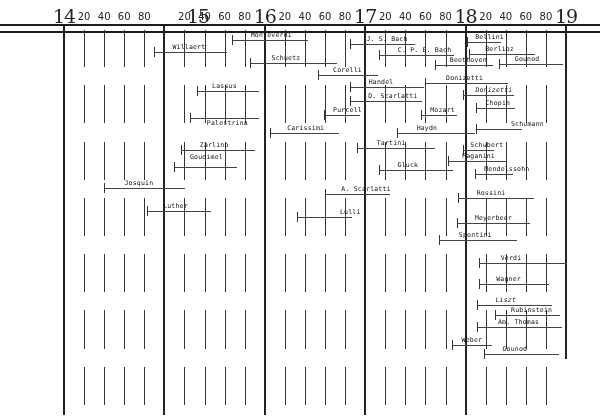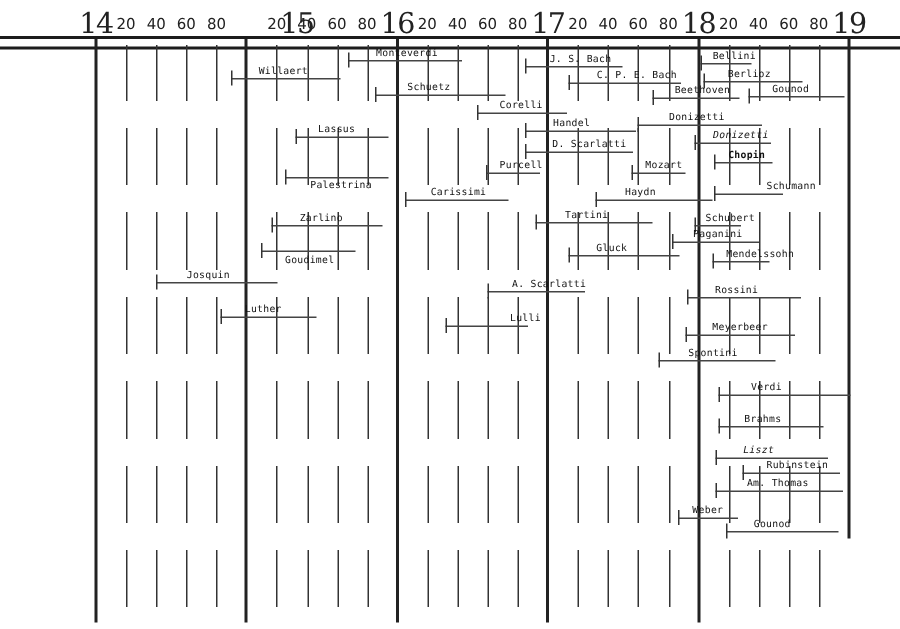--- a/index.html
+++ b/index.html
@@ -115,21 +115,21 @@
       <div class="tick" style="left: 196.528px; top: 86px;"></div>
       <div class="composer-label" style="left: 212.09px; top: 83px;">Lassus</div>
       <div class="life-bar" style="left: 350.14px; top: 101px; width: 72.288px;"></div>
       <div class="tick" style="left: 350.14px; top: 96px;"></div>
       <div class="composer-label" style="left: 368.212px; top: 93px;">D. Scarlatti</div>
       <div class="life-bar" style="left: 462.588px; top: 95px; width: 51.204px;"></div>
       <div class="tick" style="left: 462.588px; top: 90px;"></div>
       <div class="composer-label" style="left: 475.389px; top: 87px; font-style: italic;">Donizetti</div>
       <div class="life-bar" style="left: 475.64px; top: 108px; width: 39.156px;"></div>
       <div class="tick" style="left: 475.64px; top: 103px;"></div>
-      <div class="composer-label" style="left: 485.429px; top: 100px; font-weight: bold;">Chopin</div>
+      <div class="composer-label" style="left: 485.429px; top: 100px;">Chopin</div>
       <div class="life-bar" style="left: 421.424px; top: 115px; width: 35.14px;"></div>
       <div class="tick" style="left: 421.424px; top: 110px;"></div>
       <div class="composer-label" style="left: 430.209px; top: 107px;">Mozart</div>
       <div class="life-bar" style="left: 324.036px; top: 115px; width: 36.144px;"></div>
       <div class="tick" style="left: 324.036px; top: 110px;"></div>
       <div class="composer-label" style="left: 333.072px; top: 107px;">Purcell</div>
       <div class="life-bar" style="left: 189.5px; top: 118px; width: 69.276px;"></div>
       <div class="tick" style="left: 189.5px; top: 113px;"></div>
       <div class="composer-label" style="left: 206.819px; top: 110px; margin-top: 10px;">Palestrina</div>
       <div class="life-bar" style="left: 475.64px; top: 129px; width: 46.184px;"></div>
@@ -148,21 +148,21 @@
       <div class="tick" style="left: 357.168px; top: 143px;"></div>
       <div class="composer-label" style="left: 376.746px; top: 140px;">Tartini</div>
       <div class="life-bar" style="left: 462.588px; top: 150px; width: 31.124px;"></div>
       <div class="tick" style="left: 462.588px; top: 145px;"></div>
       <div class="composer-label" style="left: 470.369px; top: 142px;">Schubert</div>
       <div class="life-bar" style="left: 447.528px; top: 161px; width: 58.232px;"></div>
       <div class="tick" style="left: 447.528px; top: 156px;"></div>
       <div class="composer-label" style="left: 462.086px; top: 153px;">Paganini</div>
       <div class="life-bar" style="left: 174.44px; top: 167px; width: 62.248px;"></div>
       <div class="tick" style="left: 174.44px; top: 162px;"></div>
-      <div class="composer-label" style="left: 190.002px; top: 170px;">Goudimel</div>
+      <div class="composer-label" style="left: 190.002px; top: 154px;">Goudimel</div>
       <div class="life-bar" style="left: 379.256px; top: 170px; width: 73.292px;"></div>
       <div class="tick" style="left: 379.256px; top: 165px;"></div>
       <div class="composer-label" style="left: 397.579px; top: 162px;">Gluck</div>
       <div class="life-bar" style="left: 474.636px; top: 174px; width: 38.152px;"></div>
       <div class="tick" style="left: 474.636px; top: 169px;"></div>
       <div class="composer-label" style="left: 484.174px; top: 166px;">Mendelssohn</div>
       <div class="life-bar" style="left: 104.16px; top: 188px; width: 81.324px;"></div>
       <div class="tick" style="left: 104.16px; top: 183px;"></div>
       <div class="composer-label" style="left: 124.491px; top: 180px;">Josquin</div>
       <div class="life-bar" style="left: 325.04px; top: 194px; width: 65.26px;"></div>
@@ -181,21 +181,21 @@
       <div class="tick" style="left: 456.564px; top: 218px;"></div>
       <div class="composer-label" style="left: 474.887px; top: 215px;">Meyerbeer</div>
       <div class="life-bar" style="left: 439.496px; top: 240px; width: 77.308px;"></div>
       <div class="tick" style="left: 439.496px; top: 235px;"></div>
       <div class="composer-label" style="left: 458.823px; top: 232px;">Spontini</div>
       <div class="life-bar" style="left: 478.652px; top: 263px; width: 88.352px;"></div>
       <div class="tick" style="left: 478.652px; top: 258px;"></div>
       <div class="composer-label" style="left: 500.74px; top: 255px;">Verdi</div>
       <div class="life-bar" style="left: 478.652px; top: 284px; width: 70.28px;"></div>
       <div class="tick" style="left: 478.652px; top: 279px;"></div>
-      <div class="composer-label" style="left: 496.222px; top: 276px;">Brahms</div>
+      <div class="composer-label" style="left: 496.222px; top: 276px;">Wagner</div>
       <div class="life-bar" style="left: 476.644px; top: 305px; width: 75.3px;"></div>
       <div class="tick" style="left: 476.644px; top: 300px;"></div>
       <div class="composer-label" style="left: 495.469px; top: 297px; font-style: italic;">Liszt</div>
       <div class="life-bar" style="left: 494.716px; top: 315px; width: 65.26px;"></div>
       <div class="tick" style="left: 494.716px; top: 310px;"></div>
       <div class="composer-label" style="left: 511.031px; top: 307px;">Rubinstein</div>
       <div class="life-bar" style="left: 476.644px; top: 327px; width: 85.34px;"></div>
       <div class="tick" style="left: 476.644px; top: 322px;"></div>
       <div class="composer-label" style="left: 497.979px; top: 319px;">Am. Thomas</div>
       <div class="life-bar" style="left: 451.544px; top: 345px; width: 40.16px;"></div>

